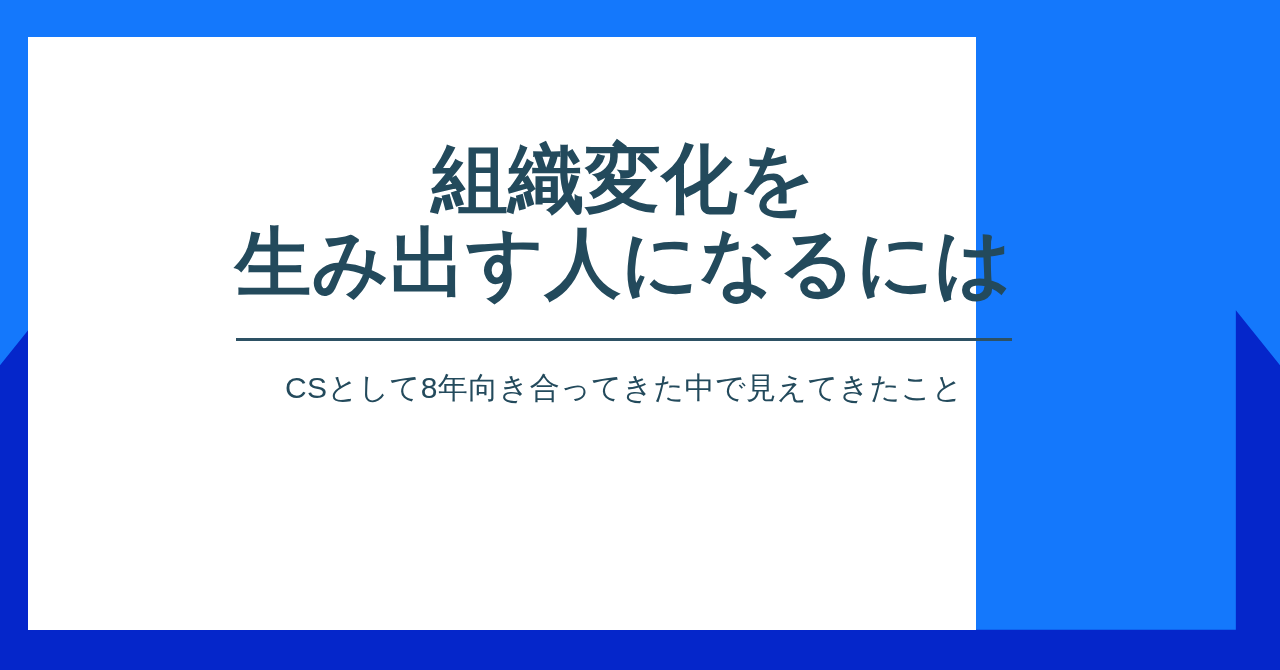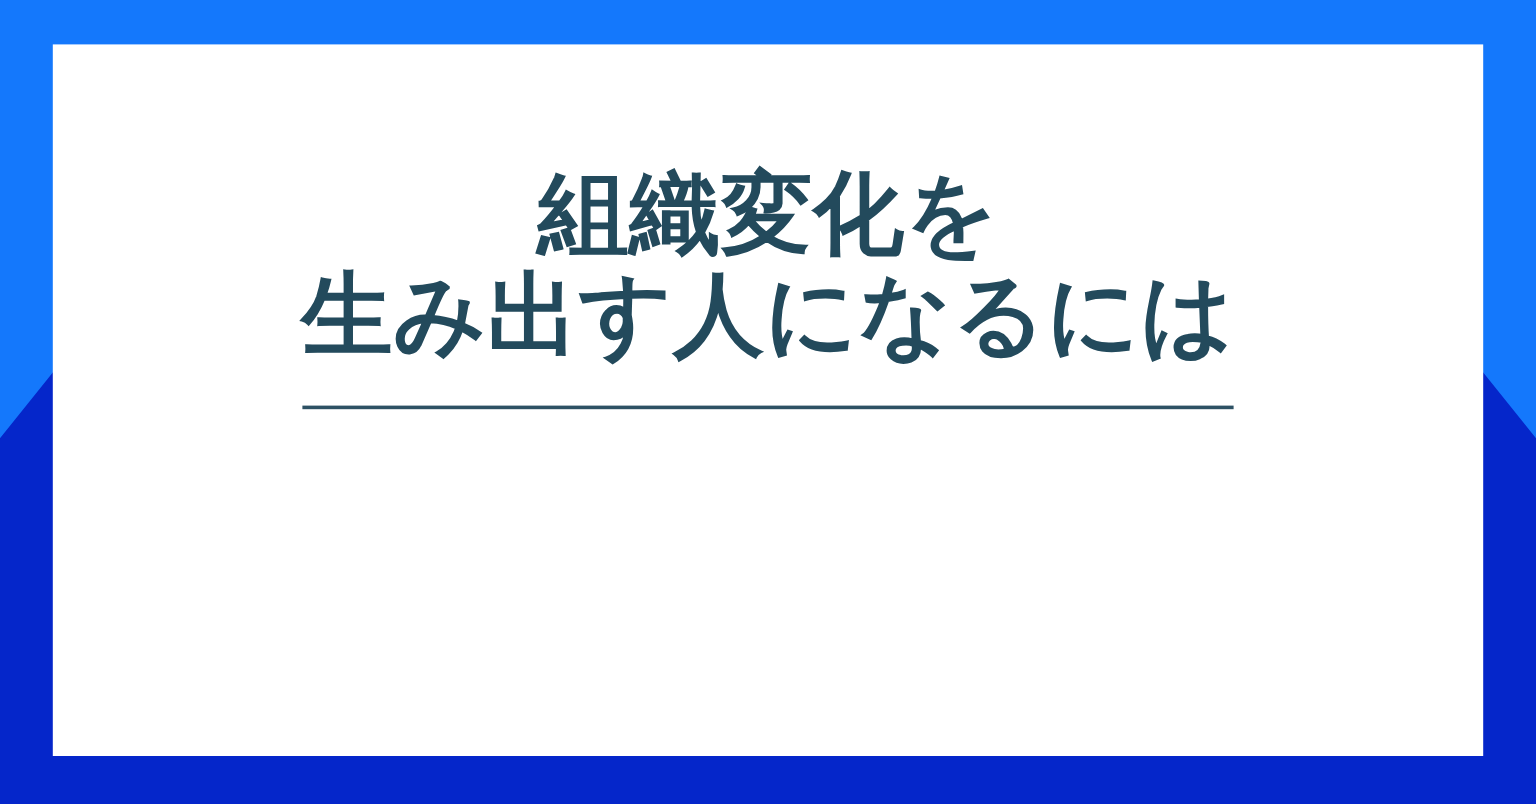--- a/index.html
+++ b/index.html
@@ -39,23 +39,23 @@
       96.55% 46.3%,
       100% 54.5%,
       100% 100%,
       0% 100%
     );
   }
 
   
   .card {
     position: absolute;
-    left: 44px;
+    left: 28px;
     top: 37px;
-    width: 1192px;
+    width: 948px;
     height: 593px;
     background: #ffffff;
   }
 
   
   .content {
     position: absolute;
     left: 0;
     top: 0;
     width: 1192px;
@@ -106,17 +106,18 @@
   <div class="bg-dark"></div>
 
   <div class="card">
     <div class="content">
 
       <h1 class="title">組織変化を
 生み出す人になるには</h1>
 
       <div class="divider"></div>
 
+      <p class="subtitle">CSとして8年向き合ってきた中で見えてきたこと</p>
 
     </div>
   </div>
 
 </div>
 
 </body></html>

